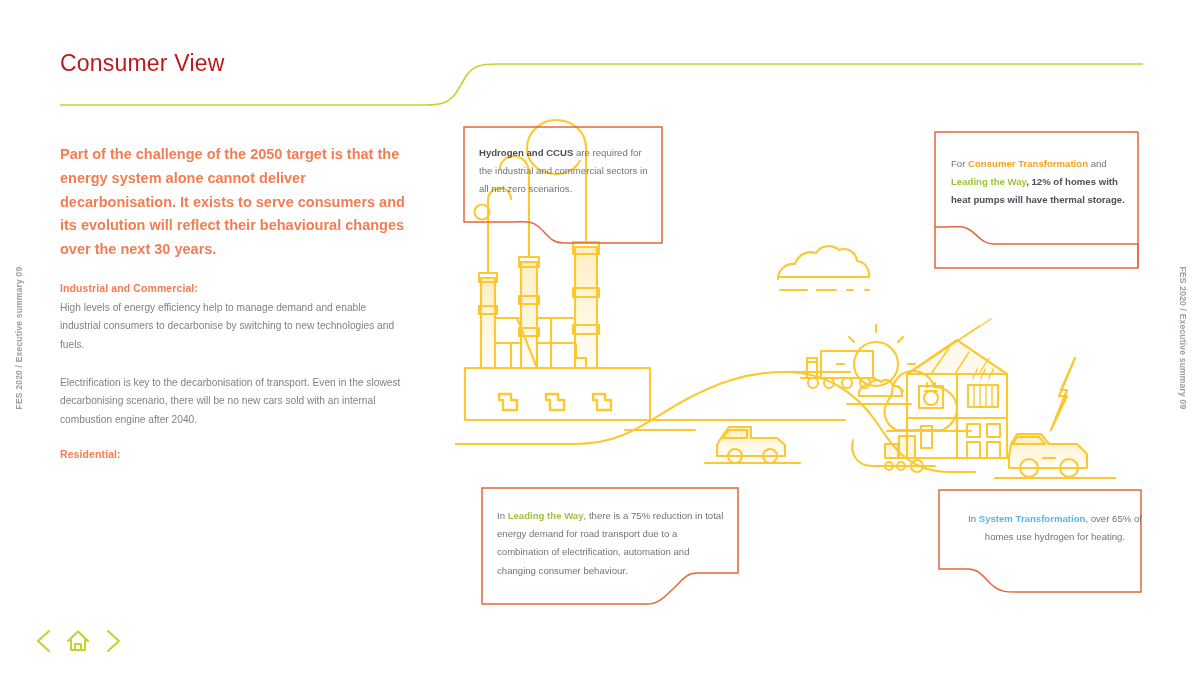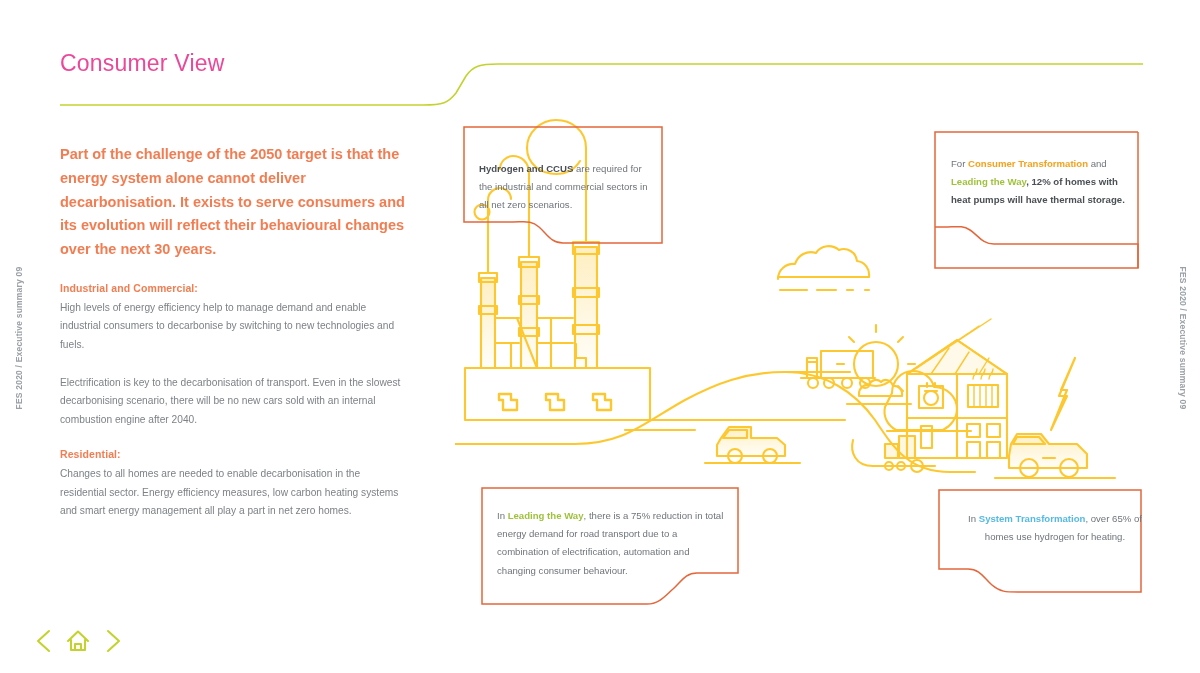--- a/index.html
+++ b/index.html
@@ -28,21 +28,21 @@
   .side-right {
     left: 1098px; top: 333px;
     width: 170px; text-align: center;
     transform: rotate(90deg);
   }
 
   
   .page-title {
     position: absolute; left: 60px; top: 50px;
     font-size: 23px; font-weight: 400;
-    color: #ec4899; letter-spacing: .2px;
+    color: #b91c1c; letter-spacing: .2px;
   }
   .title-rule { position: absolute; left: 58px; top: 62px; width: 1085px; height: 45px; }
 
   
   .left-col { position: absolute; left: 60px; top: 143px; width: 345px; }
   .intro {
     font-size: 14.5px; line-height: 1.64;
     color: #f37d52; font-weight: 700;
     margin-bottom: 20px;
   }
@@ -70,21 +70,21 @@
     font-size: 9.6px; line-height: 1.9;
     color: #6f757b;
   }
   .callout b { font-weight: 700; color: #4b5055; }
   .t-amber { color: #f6a21d; font-weight: 700; }
   .t-green { color: #9fc23c; font-weight: 700; }
   .t-blue  { color: #56b9e4; font-weight: 700; }
   .t-dark  { color: #4b5055; font-weight: 700; }
 
   .c1 { left: 463px; top: 126px;  width: 200px; height: 118px; }
-  .c1 .txt { left: 16px; top: 34px; width: 170px; }
+  .c1 .txt { left: 16px; top: 18px; width: 170px; }
 
   .c2 { left: 934px; top: 131px;  width: 205px; height: 138px; }
   .c2 .txt { left: 17px; top: 24px; width: 178px; }
 
   .c3 { left: 481px; top: 487px;  width: 238px; height: 118px; }
   .c3 .txt { left: 16px; top: 20px; width: 228px; }
 
   .c4 { left: 938px; top: 489px;  width: 204px; height: 104px; }
   .c4 .txt { left: 29px; top: 21px; width: 176px; text-align: center; }
 </style>
@@ -108,21 +108,20 @@
       <div class="sec-head">Industrial and Commercial:</div>
       <div class="sec-body">High levels of energy efficiency help to manage demand and enable industrial consumers to decarbonise by switching to new technologies and fuels.</div>
     </div>
 
     <div class="sec">
       <div class="sec-body">Electrification is key to the decarbonisation of transport. Even in the slowest decarbonising scenario, there will be no new cars sold with an internal combustion engine after 2040.</div>
     </div>
 
     <div class="sec">
       <div class="sec-head">Residential:</div>
-      <div class="sec-body">Changes to all homes are needed to enable decarbonisation in the residential sector. Energy efficiency measures, low carbon heating systems and smart energy management all play a part in net zero homes.</div>
     </div>
   </div>
 
   <div class="nav">
     <span>
       <svg width="20" height="26" viewBox="0 0 20 26">
           <path d="M16,3 L5,13 L16,23" fill="none" stroke="#c4d22f" stroke-width="2.1" stroke-linecap="round" stroke-linejoin="round"></path>
         </svg>
     </span>
     <span>

